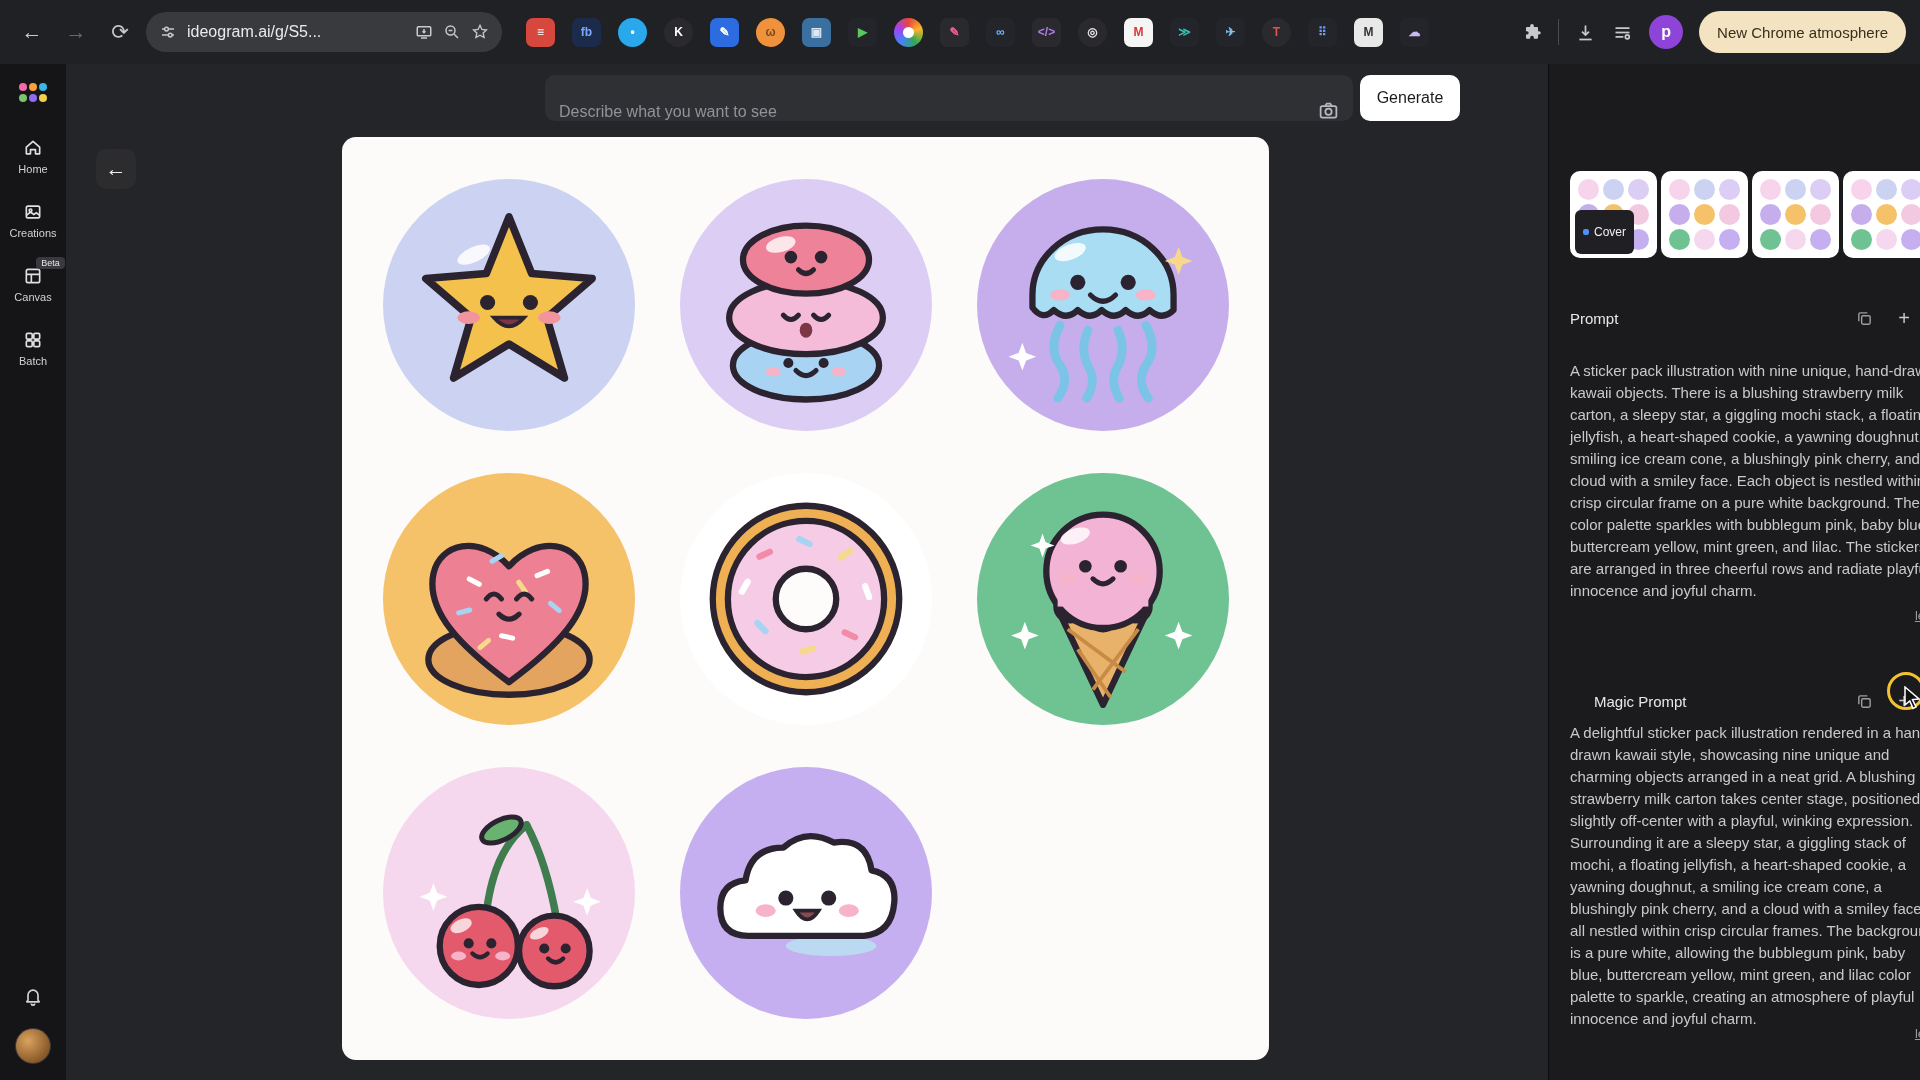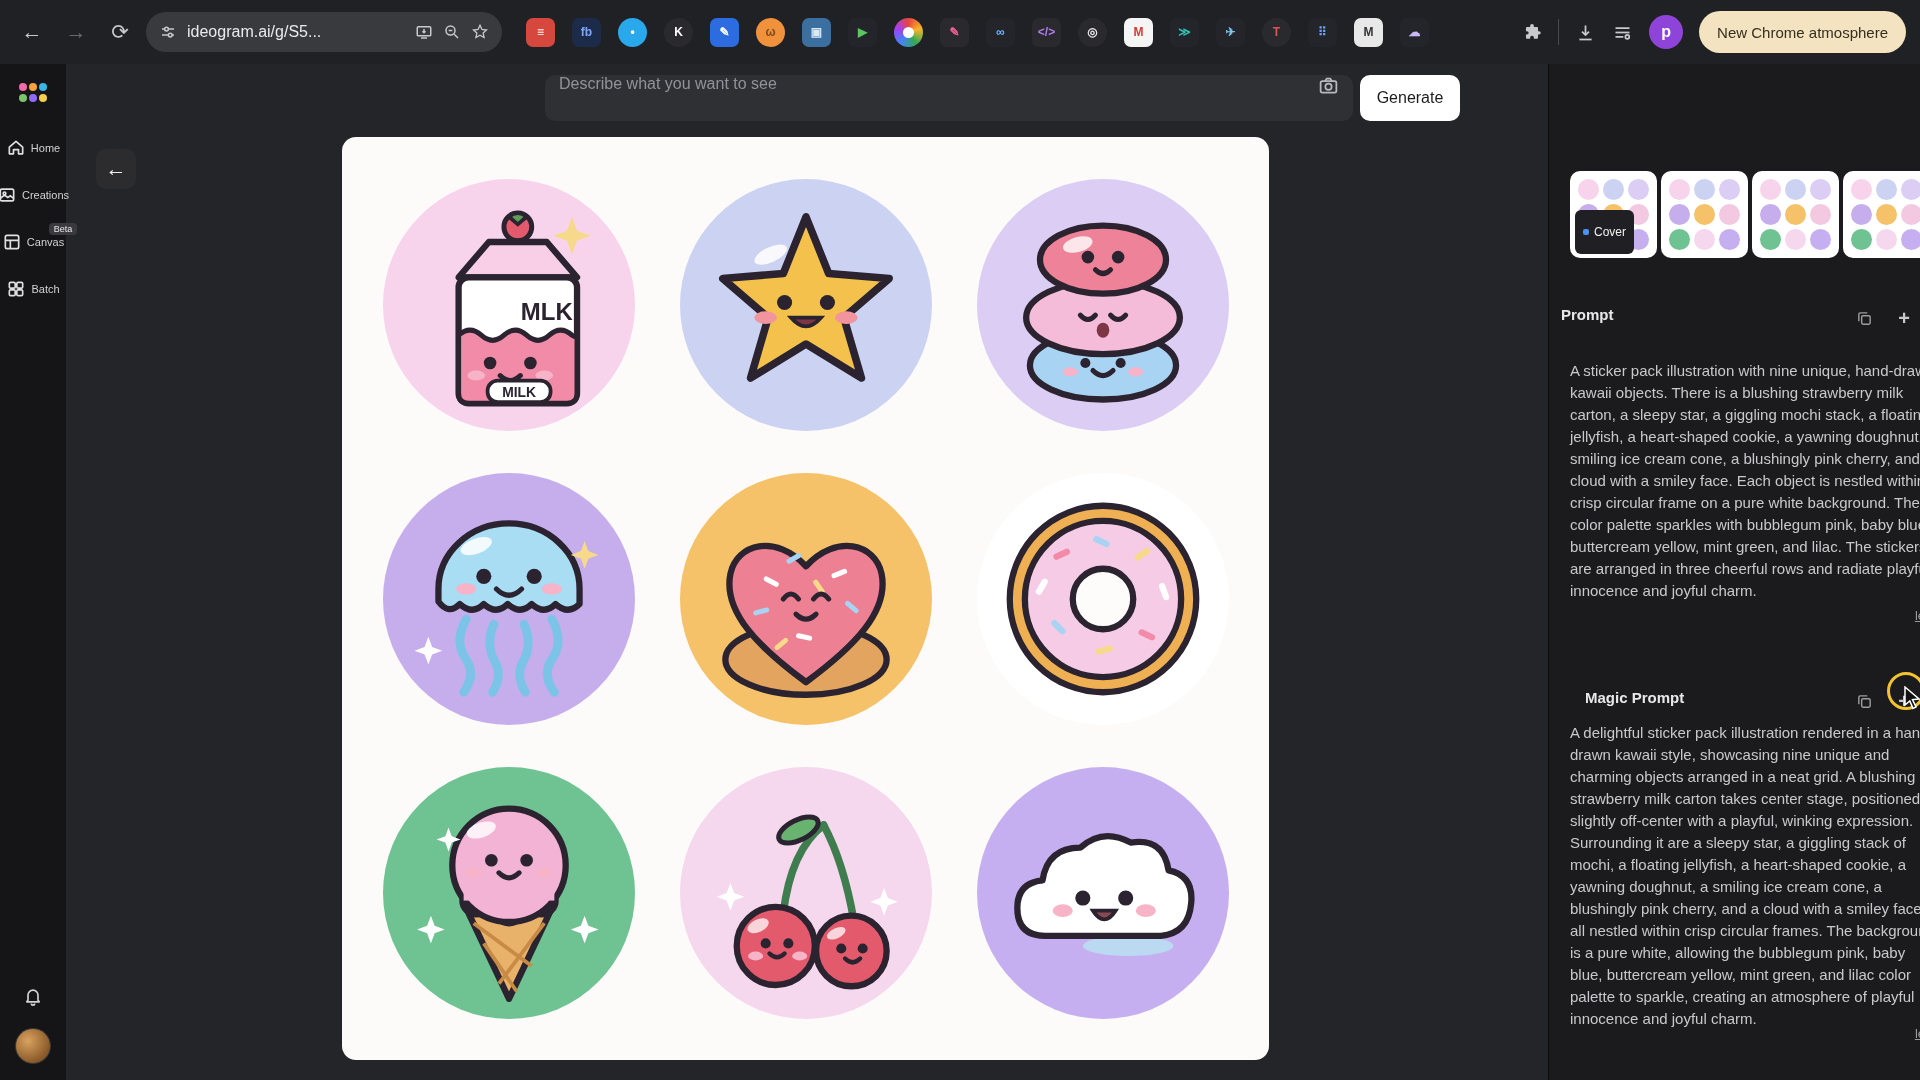--- a/index.html
+++ b/index.html
@@ -20,28 +20,28 @@
   .ext.rainbow .rb-center { width:11px; height:11px; border-radius:50%; background:#fff; }
   .right-cluster { margin-left:auto; display:flex; align-items:center; gap:16px; }
   .divider-v { width:1px; height:26px; background:#4a4b4e; }
   .tb-icon { display:flex; align-items:center; justify-content:center; }
   .avatar-p { width:34px; height:34px; border-radius:50%; background:#8e44d8; color:#fff; display:flex; align-items:center; justify-content:center; font-size:16px; font-weight:bold; }
   .new-chrome { background:#f3e3c0; color:#362f1e; padding:0 18px; height:42px; display:flex; align-items:center; border-radius:22px; font-size:15px; white-space:nowrap; }
 
   
   .sidebar { position:absolute; top:64px; left:0; width:66px; bottom:0; background:#151517; display:flex; flex-direction:column; align-items:center; padding-top:16px; z-index:10; }
   .side-logo { margin-bottom:28px; }
-  .side-item { display:flex; flex-direction:row; align-items:center; gap:5px; margin-bottom:27px; color:#d2d2d4; font-size:11px; position:relative; cursor:default; }
+  .side-item { display:flex; flex-direction:column; align-items:center; gap:5px; margin-bottom:27px; color:#d2d2d4; font-size:11px; position:relative; cursor:default; }
   .side-item svg { stroke:#e0e0e2; }
   .beta-badge { position:absolute; top:-9px; right:-13px; background:#3a3a3e; color:#e6e6e8; font-size:9px; padding:1px 5px; border-radius:4px; }
   .side-bottom { margin-top:auto; display:flex; flex-direction:column; align-items:center; gap:18px; padding-bottom:16px; }
   .avatar-cookie { width:36px; height:36px; border-radius:50%; background:radial-gradient(circle at 35% 35%, #d9a25e, #8a5a2a 70%, #6b421c); border:1px solid #3a3a3a; }
 
   
-  .prompt-pill { position:absolute; left:545px; top:75px; width:808px; height:46px; background:#2f3034; border-radius:10px; display:flex; align-items:flex-start; padding:0 14px; gap:10px; z-index:8; }
+  .prompt-pill { position:absolute; left:545px; top:75px; width:808px; height:46px; background:#2f3034; border-radius:10px; display:flex; align-items:flex-end; padding:0 14px; gap:10px; z-index:8; }
   .prompt-pill input { flex:1; background:transparent; border:none; outline:none; color:#e6e6e6; font-size:16px; font-family:"Liberation Sans",sans-serif; }
   .prompt-pill input::placeholder { color:#8f939a; }
   .generate-btn { position:absolute; left:1360px; top:75px; width:100px; height:46px; background:#ffffff; color:#1c1c1e; border:none; border-radius:10px; font-size:16px; font-weight:500; font-family:"Liberation Sans",sans-serif; z-index:8; cursor:pointer; }
 
   .back-btn { position:absolute; left:96px; top:149px; width:40px; height:40px; border-radius:10px; background:#2c2c2f; color:#ececec; font-size:21px; display:flex; align-items:center; justify-content:center; z-index:6; cursor:pointer; }
 
   
   .canvas-card { position:absolute; left:342px; top:137px; width:927px; height:923px; background:#fcfbf9; border-radius:14px; z-index:5; overflow:hidden; }
   .sticker-grid { position:absolute; inset:38px; display:grid; grid-template-columns:repeat(3,252px); grid-template-rows:repeat(3,252px); column-gap:45px; row-gap:42px; justify-content:center; align-content:center; }
   .sticker { border-radius:50%; position:relative; overflow:hidden; }
@@ -49,21 +49,21 @@
 
   
   .right-panel { position:absolute; top:64px; left:1548px; width:372px; bottom:0; background:#1b1b1e; border-left:1px solid #0c0c0d; z-index:15; overflow:hidden; }
   .thumb-row { position:absolute; left:21px; top:107px; display:flex; gap:4px; width:520px; }
   .thumb { width:87px; height:87px; border-radius:10px; background:#ffffff; position:relative; overflow:hidden; flex:0 0 auto; cursor:pointer; }
   .mini-grid { position:absolute; inset:8px; display:grid; grid-template-columns:repeat(3,1fr); grid-template-rows:repeat(3,1fr); gap:4px; }
   .mini-grid span { border-radius:50%; }
   .cover-badge { position:absolute; left:5px; bottom:4px; background:#202024; color:#f0f0f0; font-size:12px; padding:15px 8px; border-radius:6px; display:flex; align-items:center; gap:5px; }
   .cover-badge .dot { width:6px; height:6px; background:#4a90f5; border-radius:2px; }
 
-  .section-header { position:absolute; left:12px; right:0; height:24px; display:flex; align-items:flex-start; color:#e8e8e8; font-size:15px; font-weight:700; }
+  .section-header { position:absolute; left:21px; right:0; height:24px; display:flex; align-items:center; color:#e8e8e8; font-size:15px; font-weight:400; }
   .hdr-icons { position:absolute; right:4px; top:0; display:flex; align-items:center; gap:16px; }
   .icon-btn { display:flex; align-items:center; justify-content:center; width:24px; height:24px; color:#9d9da0; cursor:pointer; }
   .plus-glyph { font-size:20px; color:#c9c9cb; line-height:1; }
   .panel-text { position:absolute; left:21px; width:368px; font-size:15px; line-height:22px; color:#c9c9cb; }
   .less-link { position:absolute; left:21px; width:368px; text-align:right; font-size:13px; color:#9a9a9c; text-decoration:underline; cursor:pointer; }
 
   .hdr-prompt { top:242px; }
   .text-prompt { top:296px; }
   .less-prompt { top:544px; }
   .hdr-magic { top:625px;margin-left:24px; }
@@ -230,38 +230,20 @@
         <circle cx="12" cy="13.5" r="3.6"></circle>
       </svg>
   </span>
 </div>
 <button class="generate-btn">Generate</button>
 
 <div class="back-btn">←</div>
 
 <div class="canvas-card">
   <div class="sticker-grid">
-      <div class="sticker" style="background: rgb(247, 212, 236);">
-        <svg viewBox="0 0 200 200">
-          <path d="M150 30 l4 11 11 4 -11 4 -4 11 -4 -11 -11 -4 11 -4 Z" fill="#f6d98a"></path>
-<circle cx="107" cy="38" r="11" fill="#e45a6d" stroke="#2b2430" stroke-width="4"></circle>
-          <path d="M100 30 q7 -6 14 0 l-7 6 Z" fill="#5f9e57" stroke="#2b2430" stroke-width="3"></path>
-<polygon points="60,78 84,50 130,50 154,78" fill="#f8cfe6" stroke="#2b2430" stroke-width="5" stroke-linejoin="round"></polygon>
-<rect x="60" y="78" width="94" height="100" rx="8" fill="#ffffff" stroke="#2b2430" stroke-width="5"></rect>
-<path d="M60 124 q9 -8 18 0 q9 8 18 0 q9 -8 18 0 q9 8 18 0 q9 -8 18 0 l4 2 l0 44 q0 8 -8 8 l-78 0 q-8 0 -8 -8 Z" fill="#f28ba8" stroke="#2b2430" stroke-width="4"></path>
-<text x="130" y="112" font-family="Liberation Sans, sans-serif" font-size="19" font-weight="bold" fill="#2b2430" text-anchor="middle">MLK</text>
-<circle cx="85" cy="146" r="5" fill="#2b2430"></circle>
-          <circle cx="117" cy="146" r="5" fill="#2b2430"></circle>
-<path d="M93 156 q8 8 16 0" stroke="#2b2430" stroke-width="4" fill="none" stroke-linecap="round"></path>
-<ellipse cx="74" cy="156" rx="7" ry="4" fill="#f7b3c8"></ellipse>
-          <ellipse cx="128" cy="156" rx="7" ry="4" fill="#f7b3c8"></ellipse>
-<rect x="83" y="160" width="50" height="17" rx="8" fill="#fff" stroke="#2b2430" stroke-width="3"></rect>
-<text x="108" y="173" font-family="Liberation Sans, sans-serif" font-size="11" font-weight="bold" fill="#2b2430" text-anchor="middle">MILK</text>
-        </svg>
-      </div>
       <div class="sticker" style="background: rgb(204, 210, 242);">
         <svg viewBox="0 0 200 200">
           <path d="M100 30 L118 75 L166 79 L130 110 L144 158 L100 131 L56 158 L70 110 L34 79 L82 75 Z" fill="#f4c24c" stroke="#2b2430" stroke-width="6" stroke-linejoin="round"></path>
 <ellipse cx="72" cy="60" rx="14" ry="6" fill="#fff" opacity=".85" transform="rotate(-25 72 60)"></ellipse>
 <circle cx="83" cy="98" r="6" fill="#2b2430"></circle>
           <circle cx="117" cy="98" r="6" fill="#2b2430"></circle>
 <path d="M88 110 Q100 124 112 110 Z" fill="#7c3644" stroke="#2b2430" stroke-width="3"></path>
 <ellipse cx="68" cy="110" rx="9" ry="5" fill="#f2949e"></ellipse>
           <ellipse cx="132" cy="110" rx="9" ry="5" fill="#f2949e"></ellipse>
         </svg>

